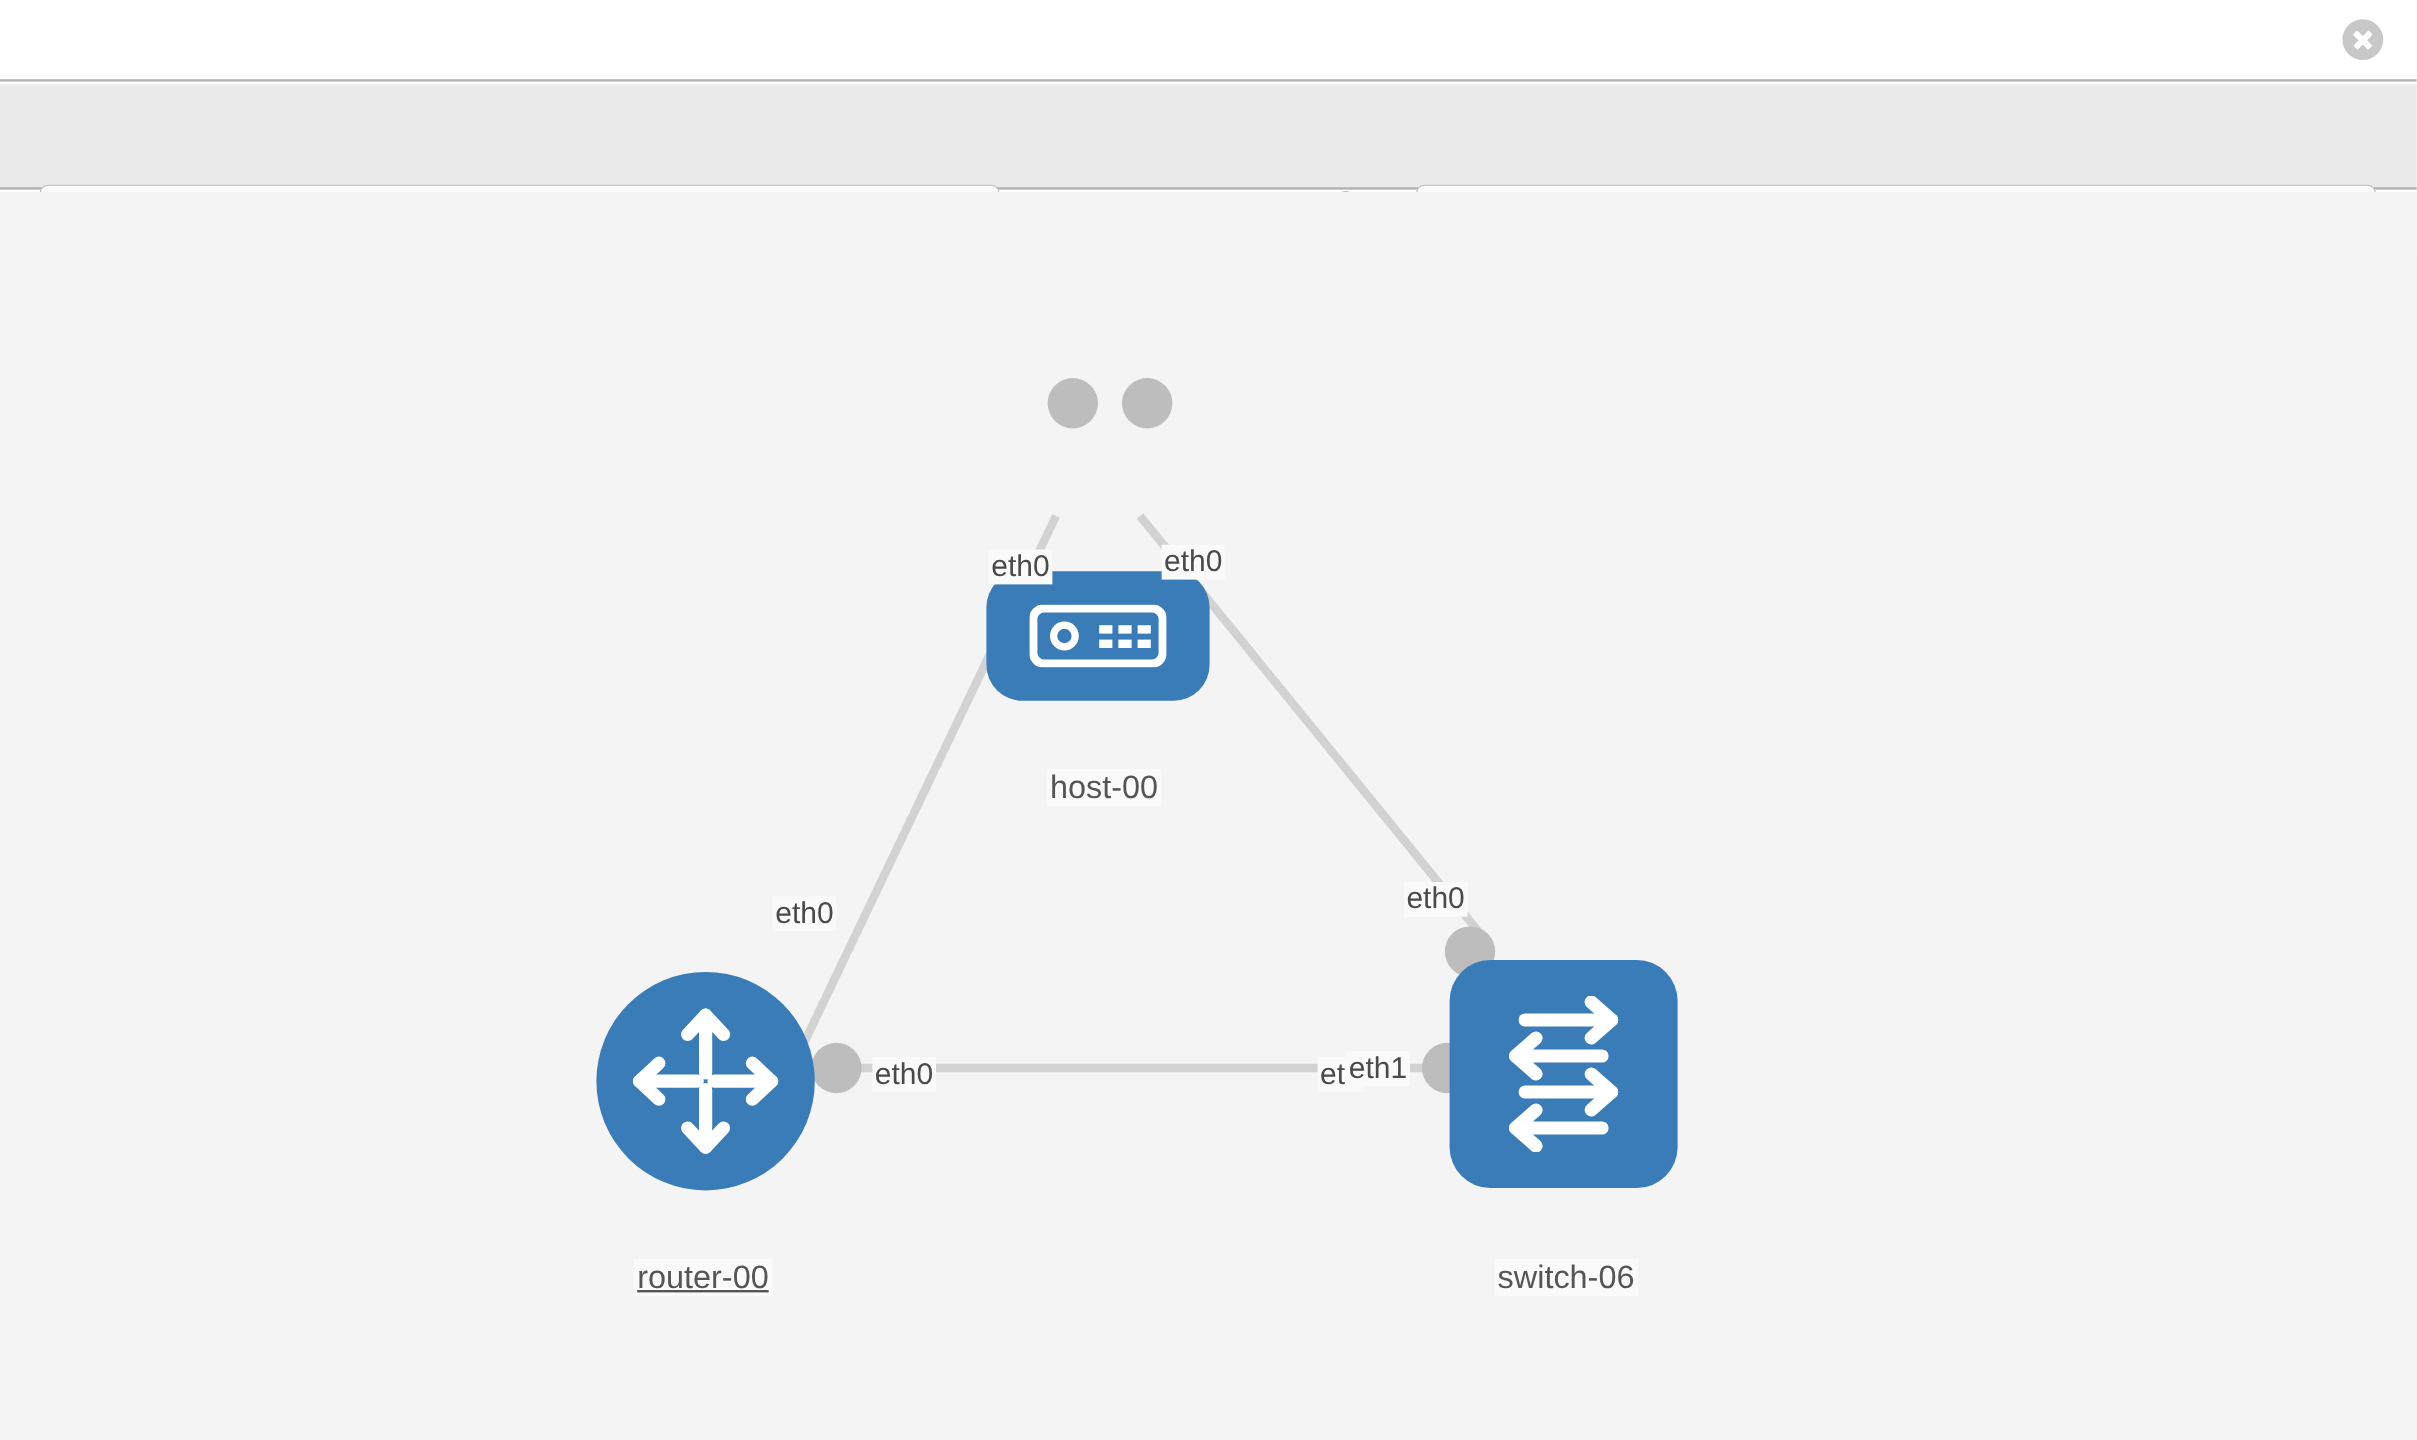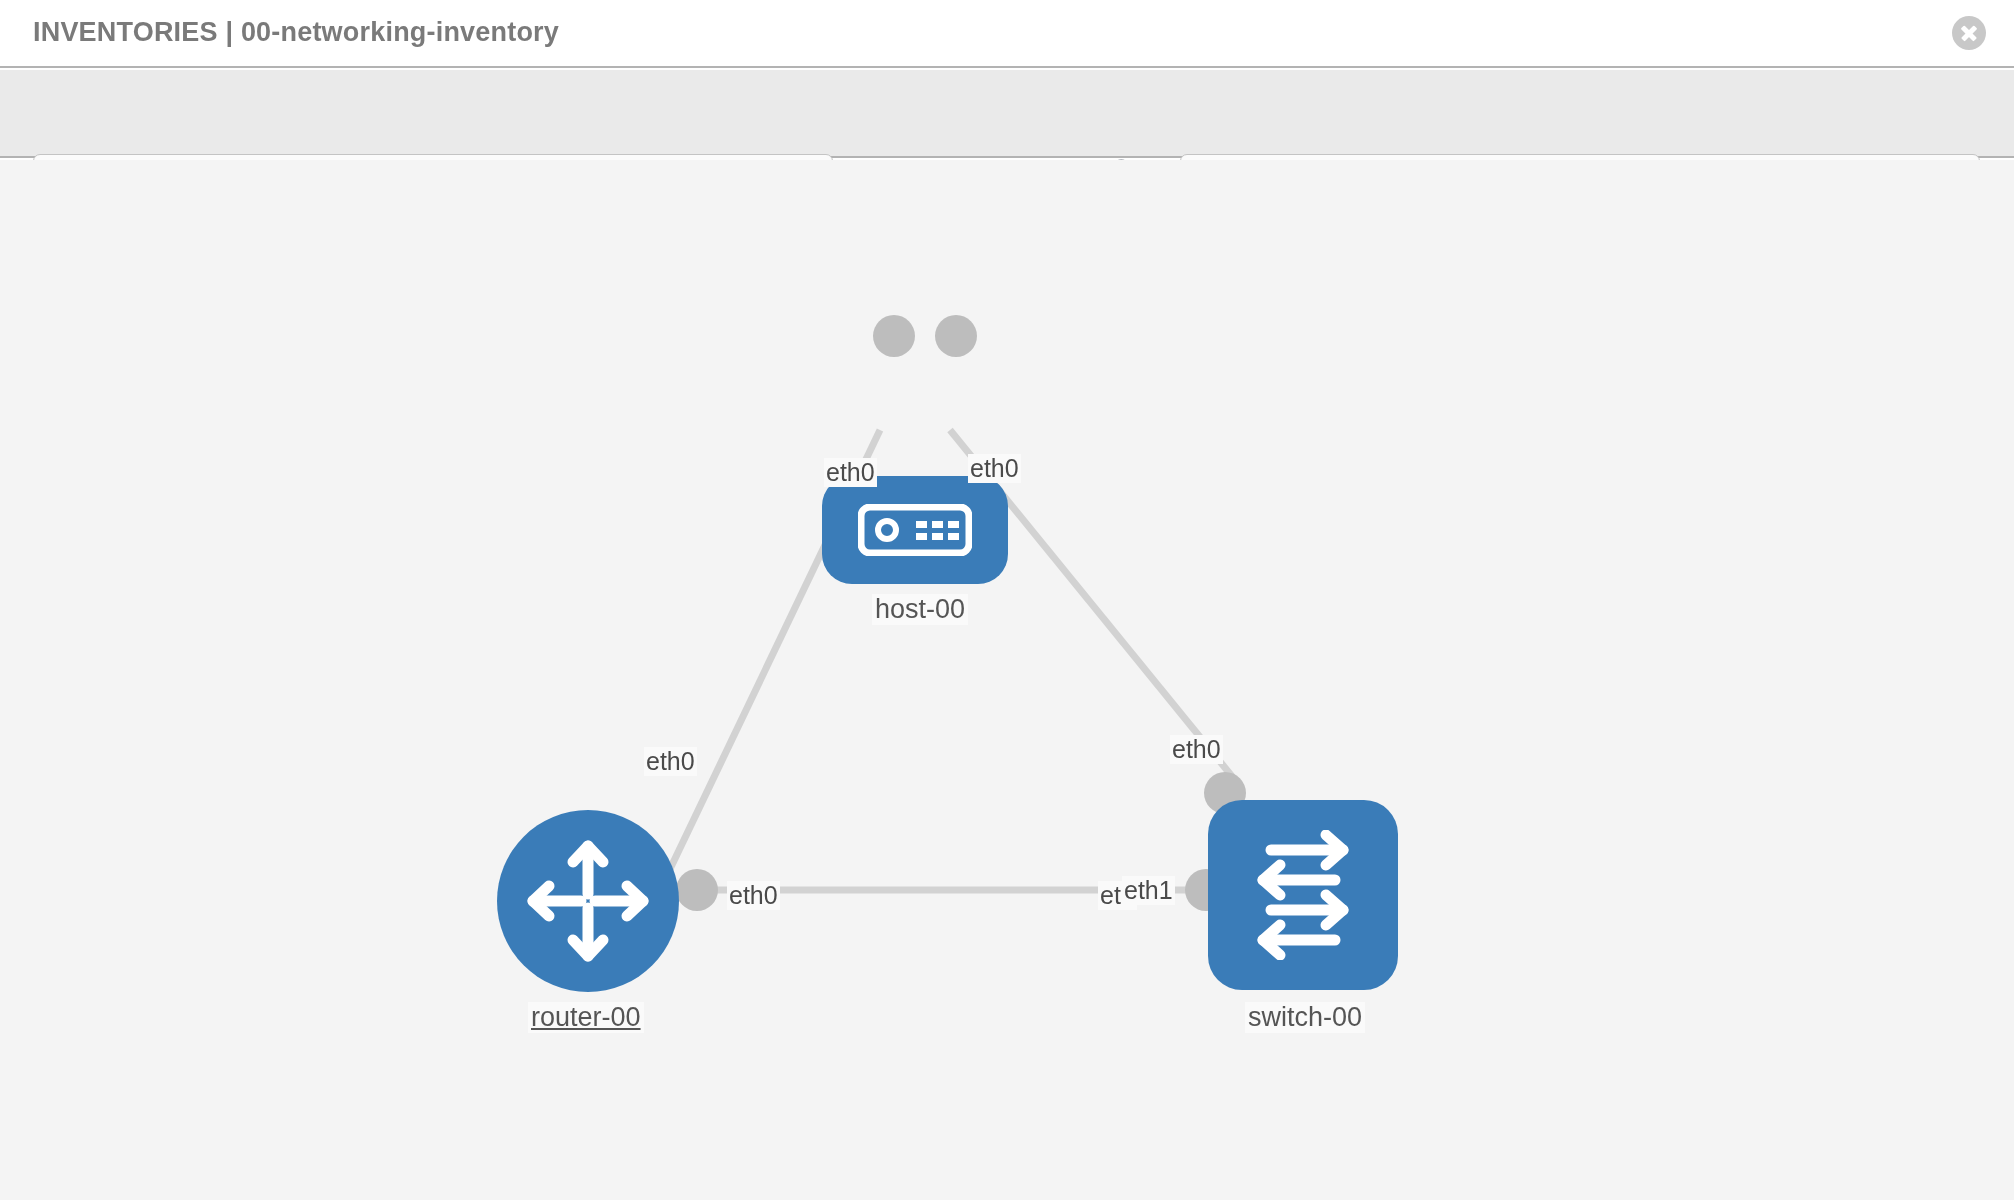--- a/index.html
+++ b/index.html
@@ -133,20 +133,21 @@
     background: #3a7cb8;
   }
 
   .node-label {
     position: absolute;
     font-size: 27px;
     color: #555555;
     white-space: nowrap;
     background: #fafafa;
     padding: 0 3px;
+    margin-top: 47px;
   }
 
   .port {
     position: absolute;
     width: 42px; height: 42px;
     border-radius: 50%;
     background: #bdbdbd;
     cursor: pointer;
   }
 
@@ -158,21 +159,20 @@
     background: #fafafa;
     padding: 0 2px;
   }
 </style>
 </head>
 <body>
 
 <div id="app">
 
   <div class="header">
-    <div class="header-title">INVENTORIES | 00-networking-inventory</div>
     <div class="close-button"></div>
   </div>
 
   <div class="toolbar">
 
     <div class="select-box" id="actions-select">
       <span class="sel-label">ACTIONS</span>
       <span class="caret"></span>
     </div>
 
@@ -254,21 +254,21 @@
             <path d="M88 5 L105 20 L88 35"></path>
           <path d="M97 50 L25 50"></path>
             <path d="M42 35 L25 50 L42 65"></path>
           <path d="M33 80 L105 80"></path>
             <path d="M88 65 L105 80 L88 95"></path>
           <path d="M97 110 L25 110"></path>
             <path d="M42 95 L25 110 L42 125"></path>
         </g>
       </svg>
     </div>
-    <div class="node-label" style="left:1245px; top:842px;">switch-00</div>
+    <div class="node-label" style="left:1245px; top:842px;">switch-06</div>
 
     <div class="edge-label" style="left:824px; top:298px;">eth0</div>
 
     <div class="edge-label" style="left:968px; top:294px;">eth0</div>
 
     <div class="edge-label" style="left:644px; top:587px;">eth0</div>
 
     <div class="edge-label" style="left:1170px; top:575px;">eth0</div>
 
     <div class="edge-label" style="left:727px; top:721px;">eth0</div>

